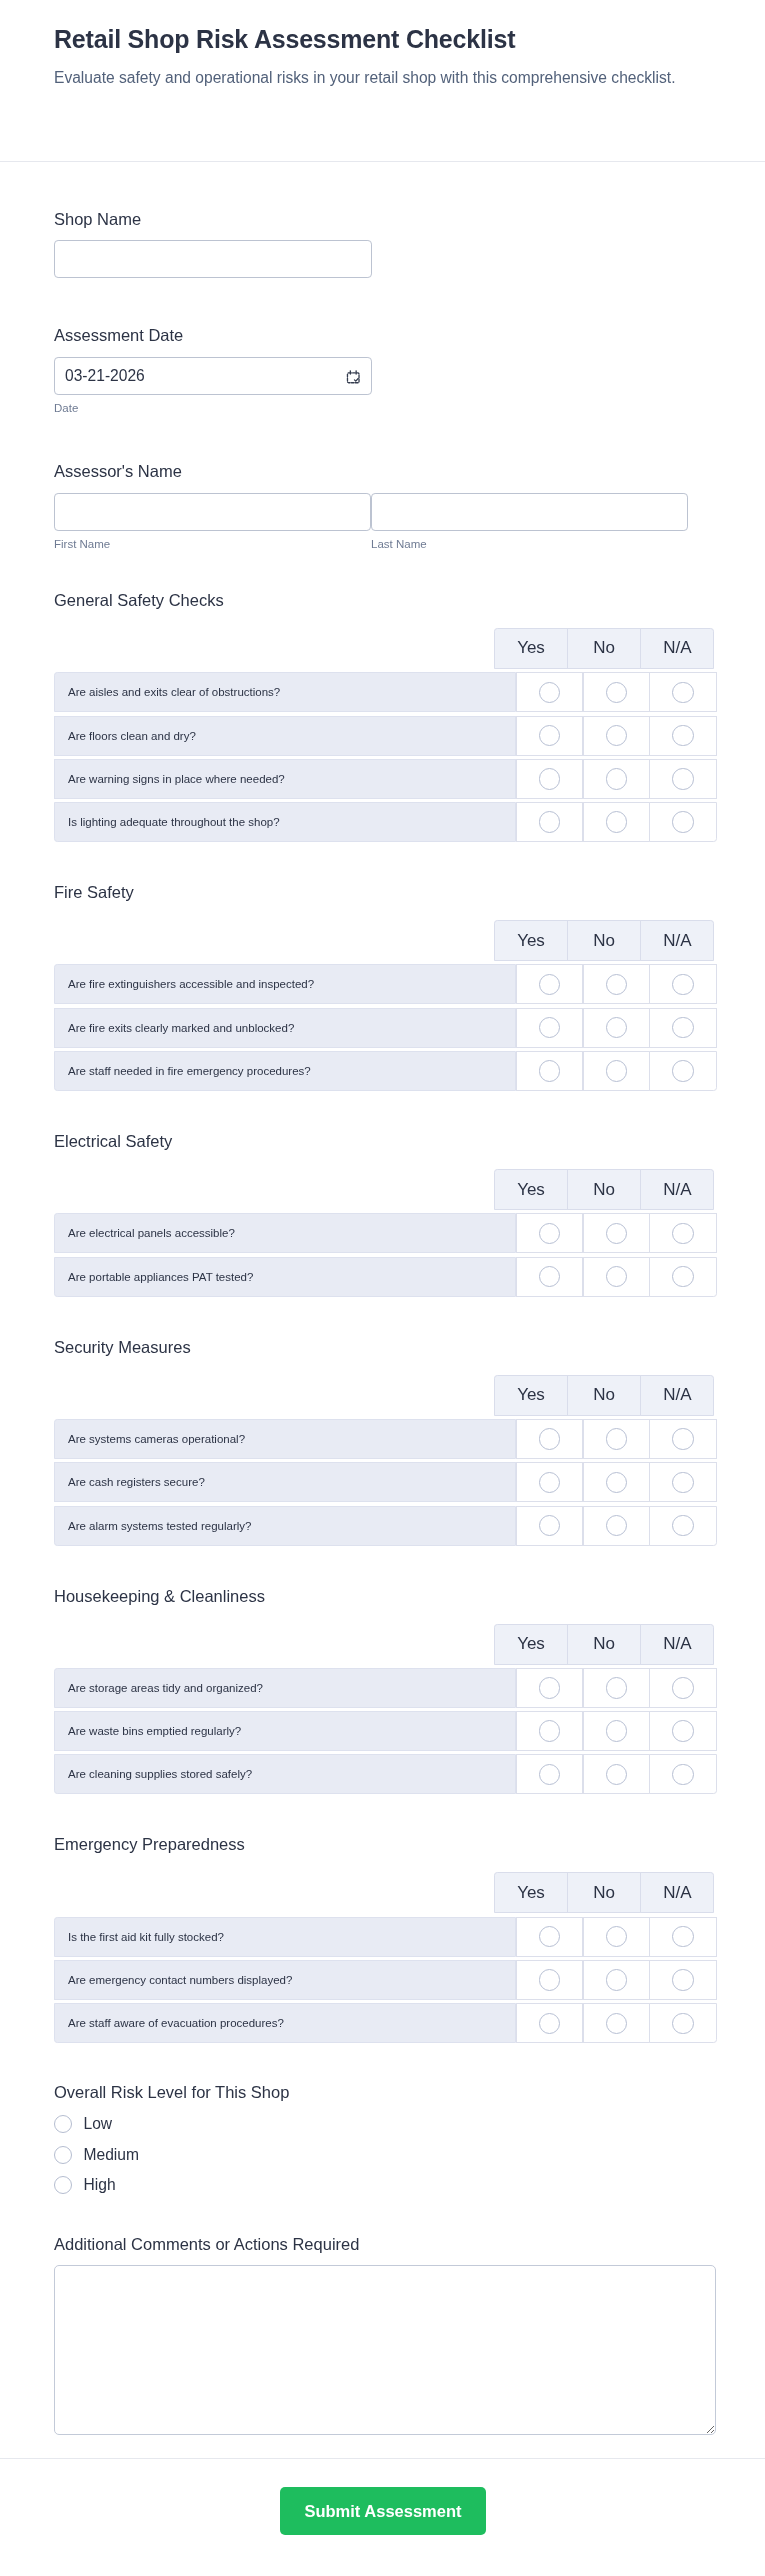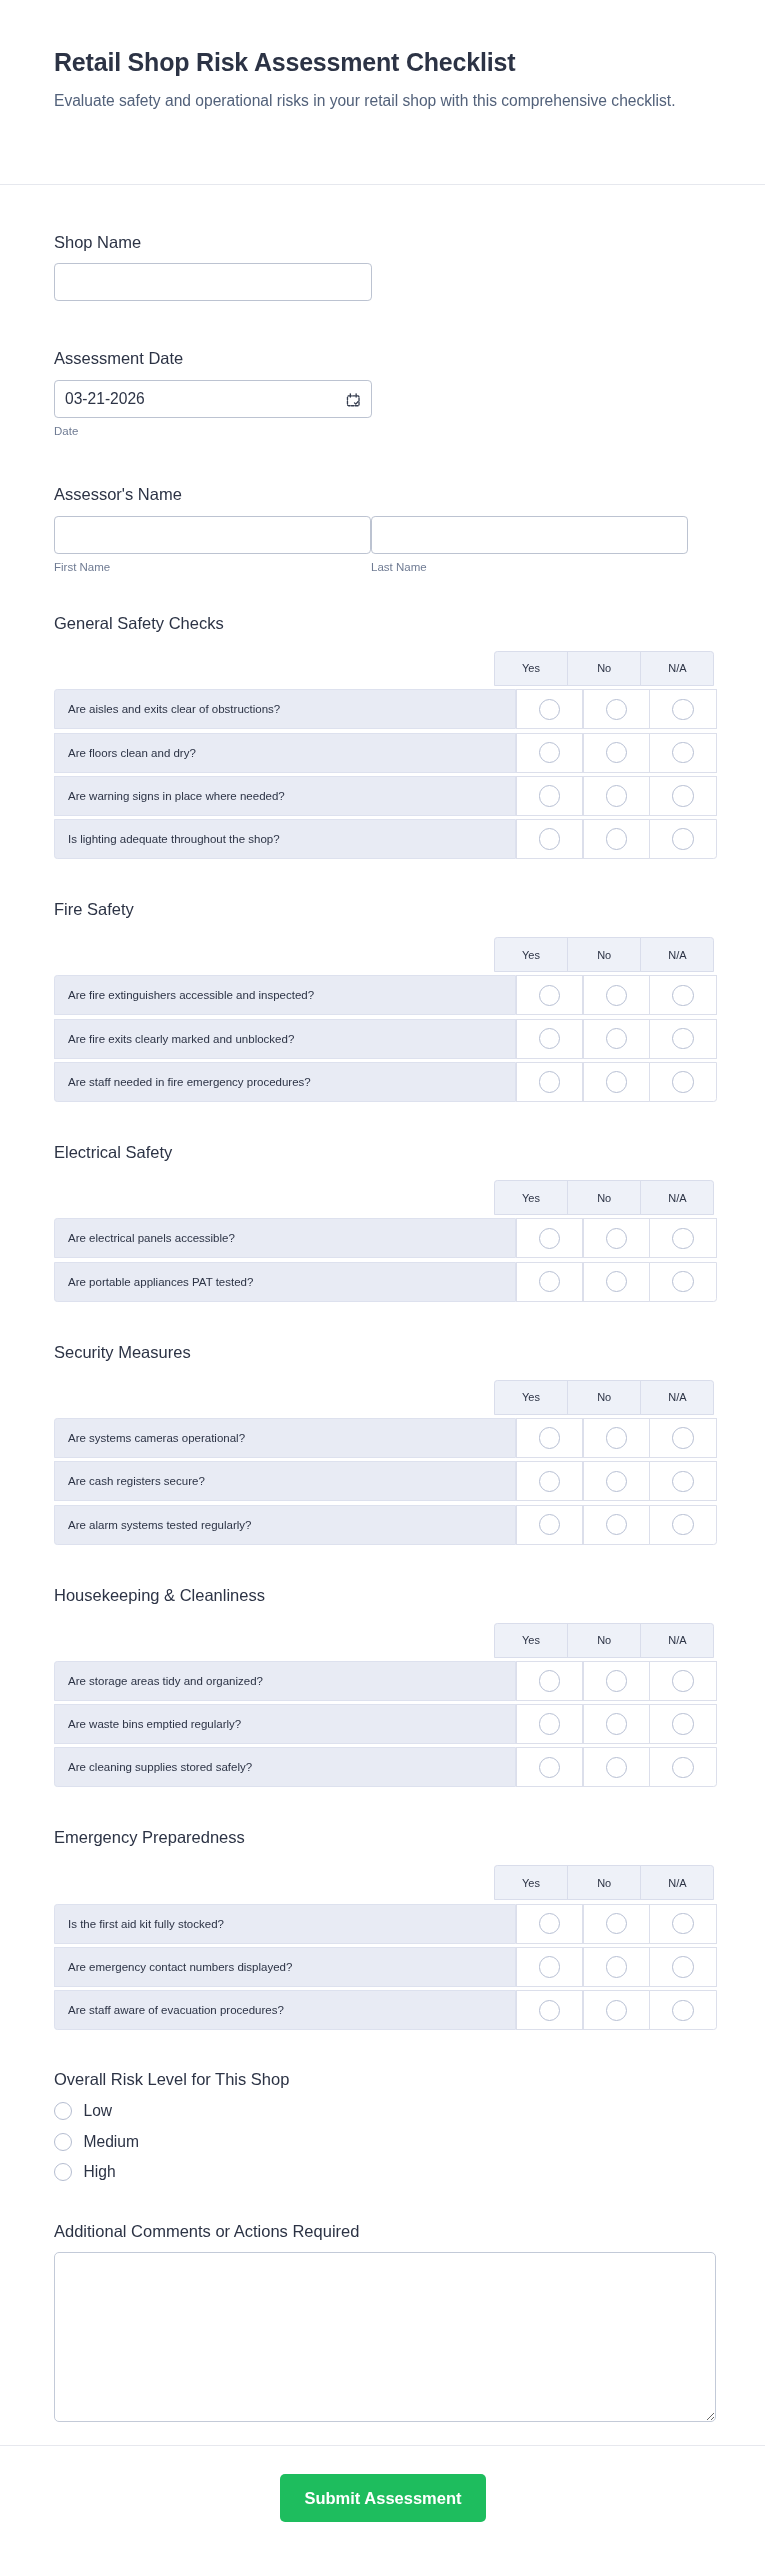--- a/index.html
+++ b/index.html
@@ -2,21 +2,21 @@
 <html style="font-size:13px"><head>
 <meta charset="utf-8">
 <style>
   * { box-sizing: border-box; margin: 0; padding: 0; }
   html, body { background: #ffffff; }
   body {
     width: 766px;
     font-family: "Liberation Sans", "DejaVu Sans", sans-serif;
     color: #2c3345;
   }
-  .form-header { padding: 37px 51px 72px 54px; margin-top: 11px; }
+  .form-header { padding: 25px 51px 72px 54px; }
   .form-title {
     font-size: 25px;
     font-weight: 700;
     color: #2c3345;
     letter-spacing: -0.2px;
   }
   .form-description {
     margin-top: 11.5px;
     font-size: 15.6px;
     line-height: 1.5;
@@ -73,27 +73,27 @@
   .matrix-section { margin-top: 41px; }
   .section-title {
     font-size: 16.5px;
     font-weight: 500;
     color: #2c3345;
   }
   .matrix-table { margin-top: 18px; }
   .matrix-header-row { display: flex; margin-left: 440px; }
   .matrix-col-header {
     width: 74px;
-    height: 35px;
+    height: 41px;
     background: #eef1f8;
     border: 0.8px solid #d9ddeb;
     display: flex;
     align-items: center;
     justify-content: center;
-    font-size: 11px;
+    font-size: 17px;
     color: #2c3345;
   }
   .matrix-col-header + .matrix-col-header { margin-left: -0.8px; }
   .matrix-col-header:first-child { border-top-left-radius: 3.3px; }
   .matrix-col-header:last-child { border-top-right-radius: 3.3px; }
   .matrix-row { display: flex; margin-top: 3.3px; }
   .matrix-question {
     width: 505px;
     min-height: 40px;
     background: #e8ebf4;

